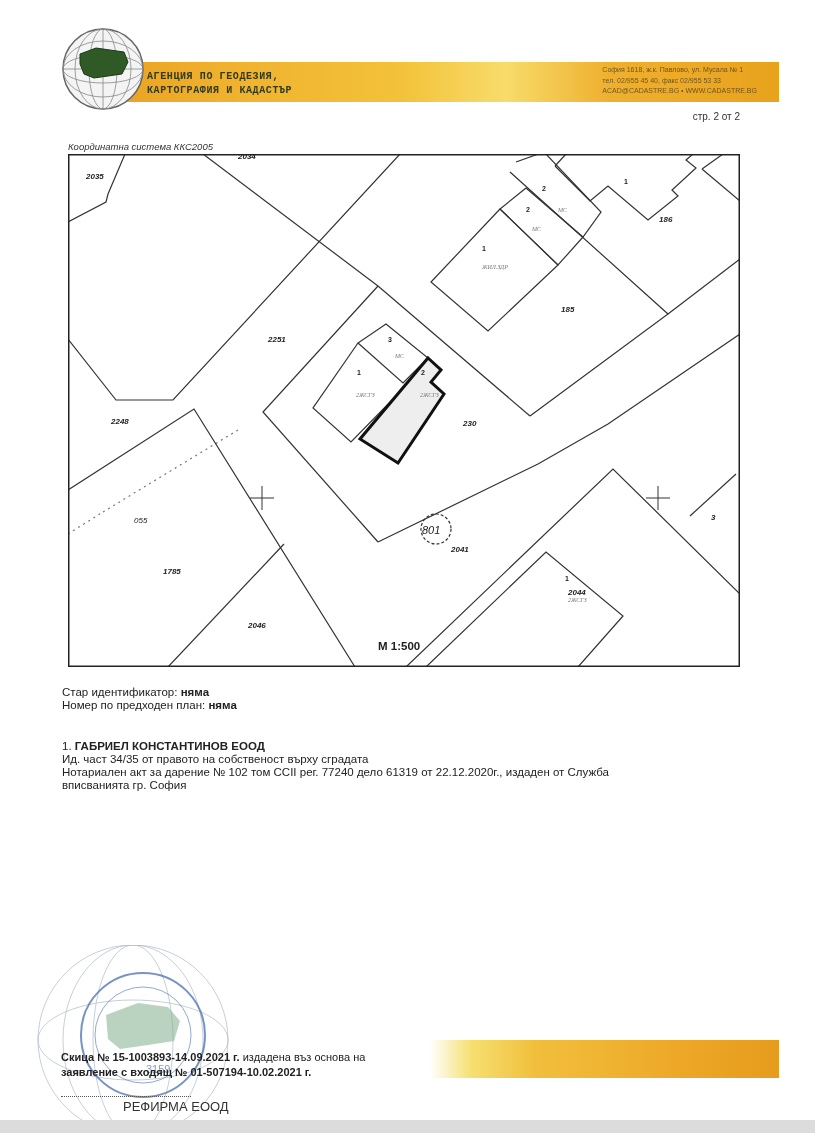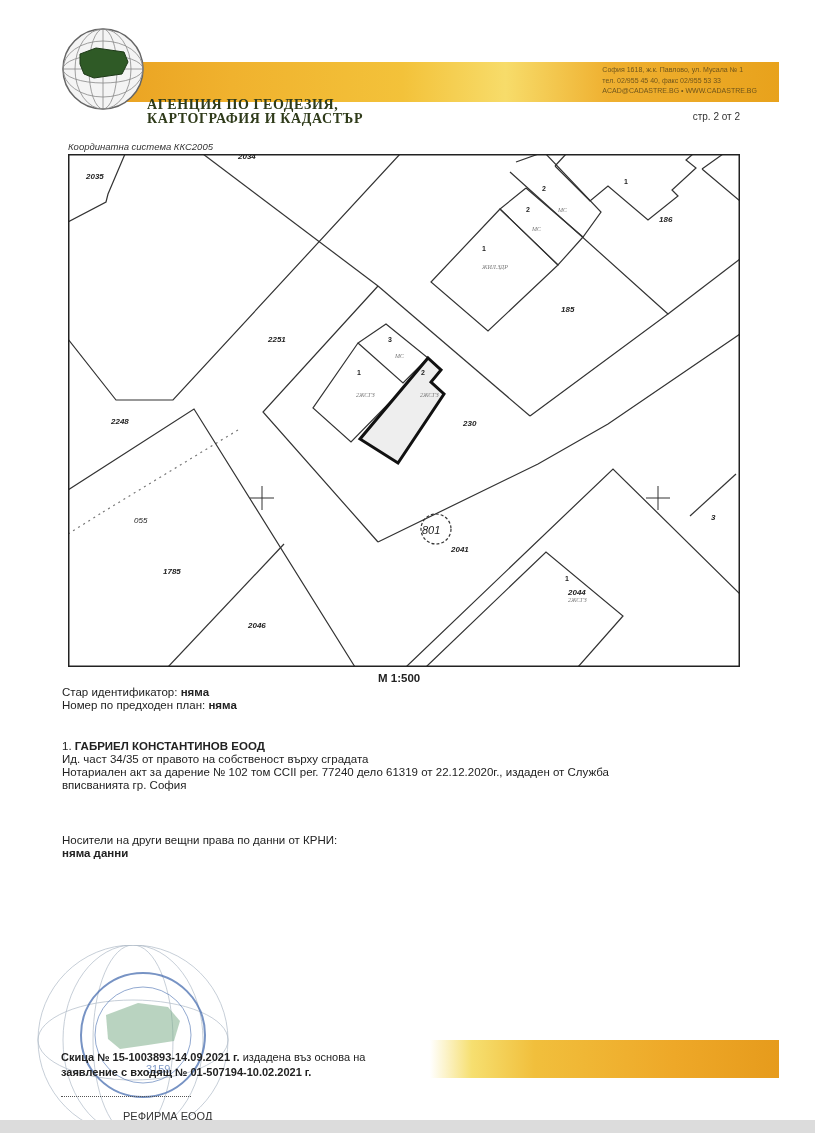--- a/index.html
+++ b/index.html
@@ -12,47 +12,47 @@
   .page { position: absolute; left: 0; top: 0; width: 815px; height: 1120px; background: #fff; }
   .bottom-bar { position: absolute; left: 0; top: 1120px; width: 815px; height: 13px; background: #dcdcdc; }
 
   
   .header-band {
     position: absolute; left: 95px; top: 62px; width: 684px; height: 40px;
     background: linear-gradient(90deg, #e9a020 0%, #f0b22e 20%, #f3c23a 45%, #f7dc6a 60%, #efb030 75%, #e8a21c 100%);
   }
   .header-band .agency {
     position: absolute; left: 52px; top: 8px;
-    font-family: Liberation Serif, serif; font-weight: bold; font-size: 14px;
-    color: #2f3b1a; line-height: 14px; letter-spacing: 0.6px; text-transform: uppercase; margin-top: 28px;
+    font-family: Liberation Mono, monospace; font-weight: bold; font-size: 10px;
+    color: #2f3b1a; line-height: 14px; letter-spacing: 0.6px; text-transform: uppercase;
   }
   .header-band .contact {
     position: absolute; right: 22px; top: 3px; text-align: left;
     font-size: 7px; line-height: 10.5px; color: #4d3e19; opacity: .8;
   }
   .logo { position: absolute; left: 58px; top: 24px; width: 90px; height: 90px; }
 
   .page-num { position: absolute; right: 75px; top: 111px; font-size: 10px; color: #333; text-align: right; }
   .coord-label { position: absolute; left: 68px; top: 141px; font-size: 9.5px; color: #333; font-style: italic; }
 
   .map { position: absolute; left: 68px; top: 154px; width: 672px; height: 513px; }
-  .scale { position: absolute; left: 378px; top: 672px; font-size: 11.5px; font-weight: bold; color: #222; }
+  .scale { position: absolute; left: 378px; top: 640px; font-size: 11.5px; font-weight: bold; color: #222; }
 
   .info { position: absolute; left: 62px; font-size: 11.5px; line-height: 13px; color: #222; }
   .info b { font-weight: bold; }
 
   .footer-band {
     position: absolute; left: 430px; top: 1040px; width: 349px; height: 38px;
     background: linear-gradient(90deg, rgba(255,255,255,0) 0%, #f6df70 12%, #f1bf3c 30%, #eea828 70%, #e69b1c 100%);
   }
   .stamp { position: absolute; left: 28px; top: 945px; width: 210px; height: 175px; }
   .footer-text { position: absolute; left: 61px; top: 1050px; font-size: 11px; line-height: 15px; color: #222; font-weight: bold; }
   .footer-text .n { font-weight: normal; text-align: center; }
   .sig-line { position: absolute; left: 61px; top: 1096px; width: 130px; border-top: 1px dotted #555; }
-  .company { position: absolute; left: 123px; top: 1099px; font-size: 11px; color: #333; margin-top: 11px; }
+  .company { position: absolute; left: 123px; top: 1099px; font-size: 13px; color: #333; }
 </style>
 </head>
 <body>
 
 <div class="page">
 
   <div class="header-band">
     <div class="agency">
       <div>Агенция по геодезия,</div>
       <div>картография и кадастър</div>
@@ -182,24 +182,20 @@
   <div class="info" style="top:740px;">
     <div>
       <span>1.</span>
       <b>ГАБРИЕЛ КОНСТАНТИНОВ ЕООД</b>
     </div>
     <div>Ид. част 34/35 от правото на собственост върху сградата</div>
     <div>Нотариален акт за дарение № 102 том CCII рег. 77240 дело 61319 от 22.12.2020г., издаден от Служба</div>
     <div>вписванията гр. София</div>
   </div>
 
-  <div class="info" style="top:834px;">
-    <div>Носители на други вещни права по данни от КРНИ:</div>
-    <b>няма данни</b>
-  </div>
 
   <div class="footer-band"></div>
 
   <svg class="stamp" viewBox="0 0 210 175">
     <g fill="none" stroke="#9aa8b8" stroke-width="0.7" opacity="0.8">
       <circle cx="105" cy="95" r="95"></circle>
       <ellipse cx="105" cy="95" rx="95" ry="40"></ellipse>
       <ellipse cx="105" cy="95" rx="40" ry="95"></ellipse>
       <ellipse cx="105" cy="95" rx="70" ry="95"></ellipse>
     </g>

